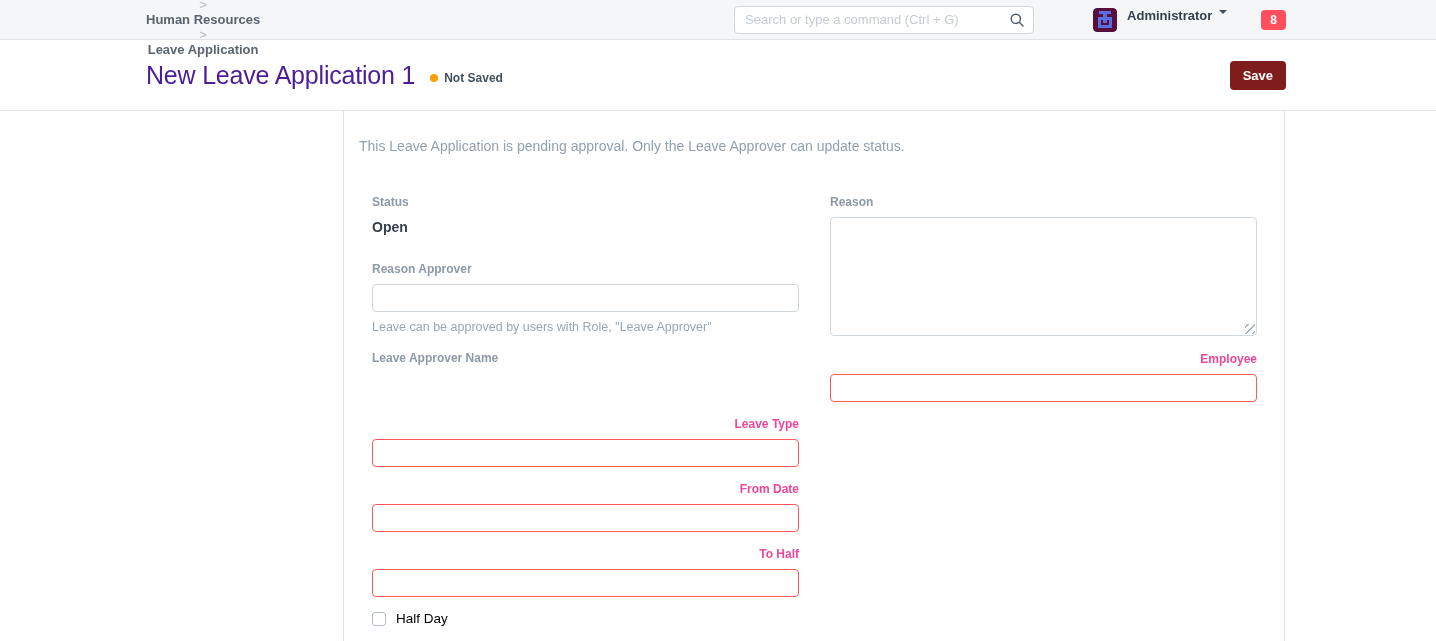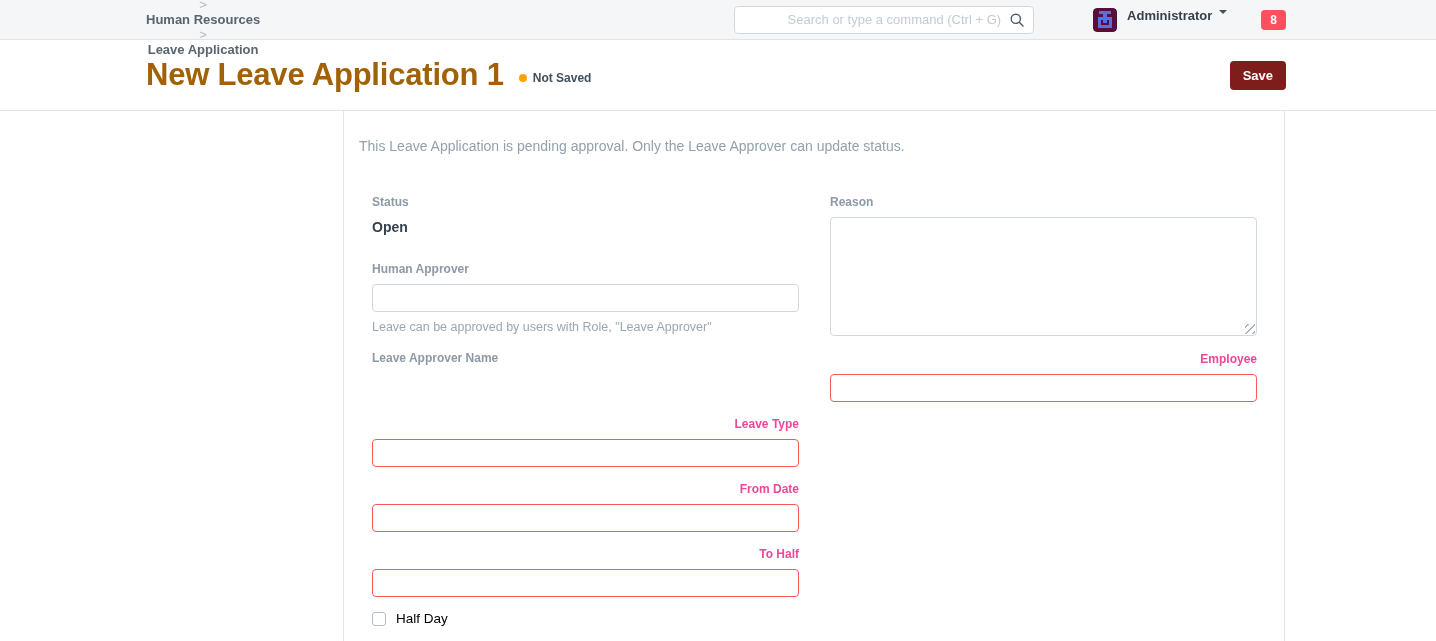--- a/index.html
+++ b/index.html
@@ -25,21 +25,20 @@
   .crumb-sep { color: #b2bcc5; margin: 0 15px; font-weight: normal; font-size: 13px; }
 
   .nav-search { position: relative; margin-left: auto; width: 300px; }
   .nav-search input {
     width: 100%; height: 28px;
     border: 1px solid #d1d8dd; border-radius: 4px;
     padding: 0 32px 0 10px;
     font-size: 13px; color: #36414c; background: #fff;
     font-family: "Liberation Sans", sans-serif;
     outline: none;
-    text-align: right;
   }
   .nav-search input::placeholder { color: #c3cbd3; }
   .search-icon { position: absolute; right: 9px; top: 6px; line-height: 0; }
 
   .nav-user { display: flex; align-items: flex-start; margin-left: 59px; cursor: pointer; }
   .avatar { width: 24px; height: 24px; border-radius: 4px; overflow: hidden; line-height: 0; }
   .username { font-size: 13px; font-weight: bold; color: #36414c; margin-left: 10px; }
   .caret {
     width: 0; height: 0; margin-left: 7px; margin-top: 2px;
     border-left: 4px solid transparent; border-right: 4px solid transparent;
@@ -54,21 +53,21 @@
   }
 
   
   .page-head {
     height: 71px;
     background: #fff;
     border-bottom: 1px solid #dfe4e8;
     display: flex; align-items: center;
     padding: 0 150px 0 146px;
   }
-  .page-title { font-size: 31px; font-weight: bold; color: #a16207; letter-spacing: -0.2px; }
+  .page-title { font-size: 25px; font-weight: normal; color: #4c1d95; letter-spacing: -0.2px; }
   .indicator { display: flex; align-items: center; margin-left: 15px; margin-top: 5px; }
   .indicator-dot { width: 8px; height: 8px; border-radius: 50%; background: #ffa00a; }
   .indicator-text { font-size: 12px; font-weight: bold; color: #42505c; margin-left: 6px; }
   .save-btn {
     margin-left: auto;
     background: #7f1d1d; color: #fff;
     border: none; border-radius: 4px;
     font-size: 13px; font-weight: bold;
     font-family: "Liberation Sans", sans-serif;
     padding: 7px 13px;
@@ -198,21 +197,21 @@
     <div class="form-grid">
 
       <div class="col">
 
         <div class="f-status">
           <span class="field-label">Status</span>
           <div class="field-value-bold">Open</div>
         </div>
 
         <div class="f-leave-approver">
-          <span class="field-label">Human Approver</span>
+          <span class="field-label">Reason Approver</span>
           <input type="text" class="text-input" value="" style="">
           <div class="help-text">Leave can be approved by users with Role, "Leave Approver"</div>
         </div>
 
         <div class="f-leave-approver-name">
           <span class="field-label">Leave Approver Name</span>
         </div>
 
         <div class="f-leave-type">
           <span class="field-label req">Leave Type</span>

